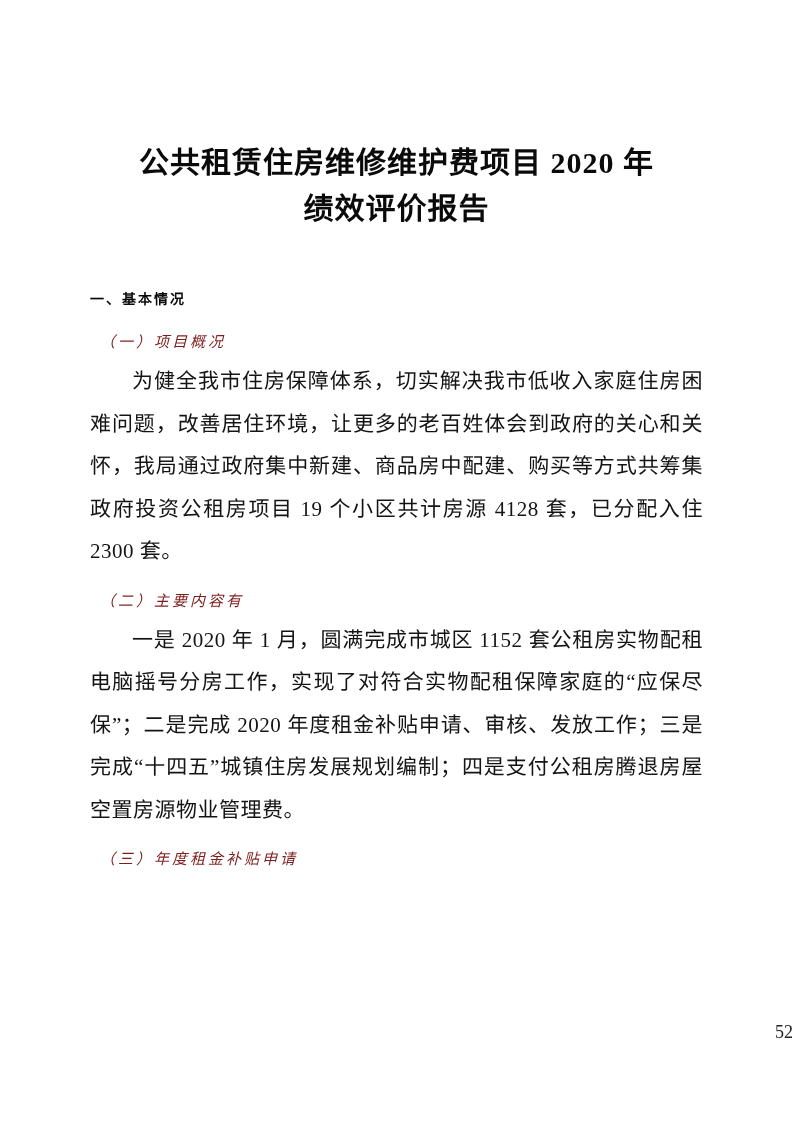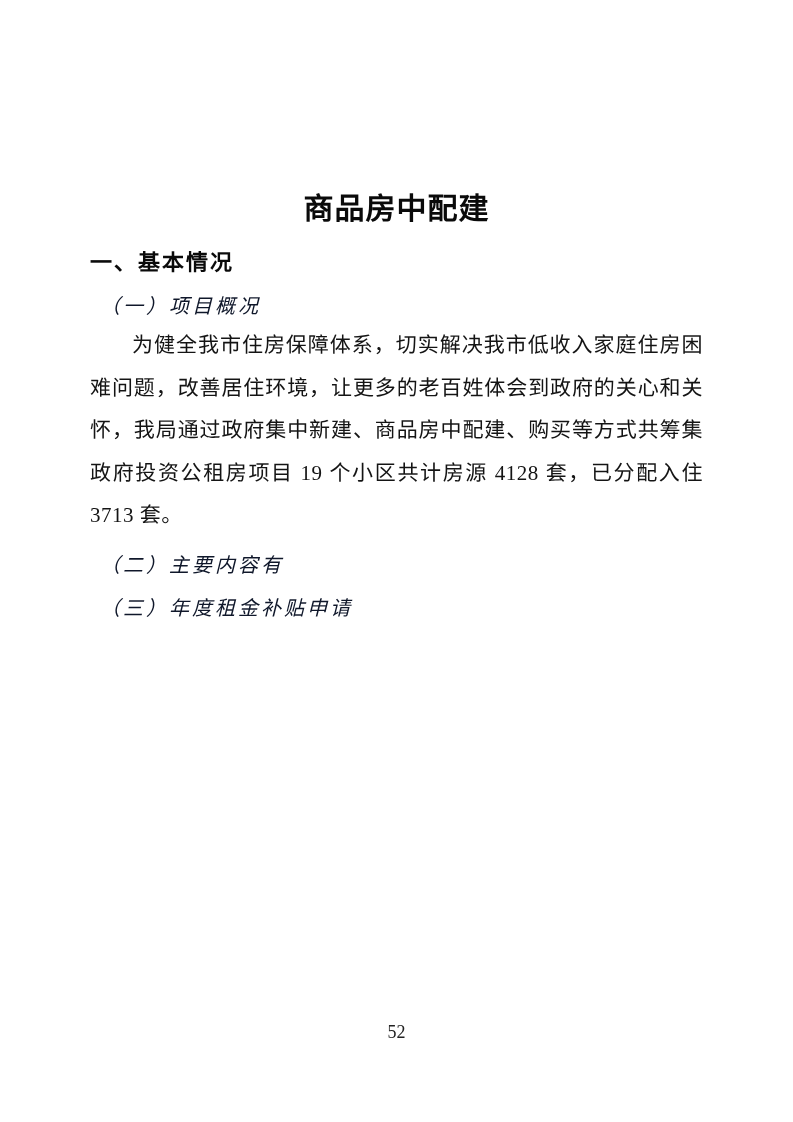--- a/index.html
+++ b/index.html
@@ -24,74 +24,75 @@
   .doc-title {
     margin: 0;
     text-align: center;
     font-size: 30px;
     line-height: 46px;
     font-weight: bold;
     letter-spacing: 1px;
     color: #0a0a0a;
   }
   .sec-heading {
-    margin: 16px 0 0 0;
-    font-size: 22px;
+    margin: 52px 0 0 0;
+    font-size: 14px;
     line-height: 30px;
     font-weight: bold;
     font-family: "Liberation Sans", "DejaVu Sans", sans-serif;
     color: #0a0a0a;
     letter-spacing: 2px;
   }
   .sub-heading {
     margin: 13px 0 0 0;
     padding-left: 10px;
-    font-size: 20px;
+    font-size: 15px;
     line-height: 30px;
     font-weight: normal;
     font-style: italic;
     letter-spacing: 3px;
-    color: #0f172a;
+    color: #7f1d1d;
   }
   .para {
     margin: 3px 0 0 0;
     font-size: 21px;
     line-height: 42.5px;
     text-indent: 2em;
     text-align: justify;
     text-justify: inter-character;
     letter-spacing: 0.5px;
     color: #141414;
   }
   .page-number {
     position: absolute;
     left: 0;
     right: 0;
     top: 1022px;
-    text-align: center;
+    text-align: right;
     font-size: 18px;
     color: #222222;
   }
 </style>
 </head>
 <body>
 
 <div class="page">
   <div class="content">
 
-    <h1 class="doc-title"><br><span>商品房中配建</span></h1>
+    <h1 class="doc-title"><span>公共租赁住房维修维护费项目 2020 年</span><br><span>绩效评价报告</span></h1>
 
     <h2 class="sec-heading">一、基本情况</h2>
 
     <h3 class="sub-heading">（一）项目概况</h3>
 
-    <p class="para">为健全我市住房保障体系，切实解决我市低收入家庭住房困难问题，改善居住环境，让更多的老百姓体会到政府的关心和关怀，我局通过政府集中新建、商品房中配建、购买等方式共筹集政府投资公租房项目 19 个小区共计房源 4128 套，已分配入住 3713 套。</p>
+    <p class="para">为健全我市住房保障体系，切实解决我市低收入家庭住房困难问题，改善居住环境，让更多的老百姓体会到政府的关心和关怀，我局通过政府集中新建、商品房中配建、购买等方式共筹集政府投资公租房项目 19 个小区共计房源 4128 套，已分配入住 2300 套。</p>
 
     <h3 class="sub-heading">（二）主要内容有</h3>
 
+    <p class="para">一是 2020 年 1 月，圆满完成市城区 1152 套公租房实物配租电脑摇号分房工作，实现了对符合实物配租保障家庭的“应保尽保”；二是完成 2020 年度租金补贴申请、审核、发放工作；三是完成“十四五”城镇住房发展规划编制；四是支付公租房腾退房屋空置房源物业管理费。</p>
 
     <h3 class="sub-heading">（三）年度租金补贴申请</h3>
 
 
   </div>
 
   <div class="page-number">52</div>
 </div>
 
 </body></html>

